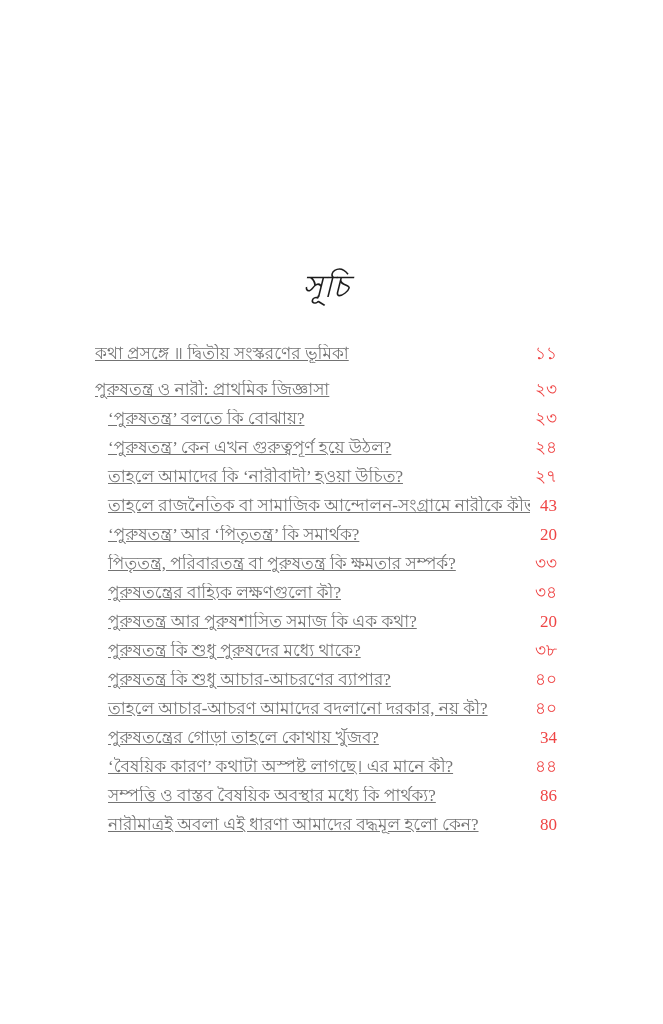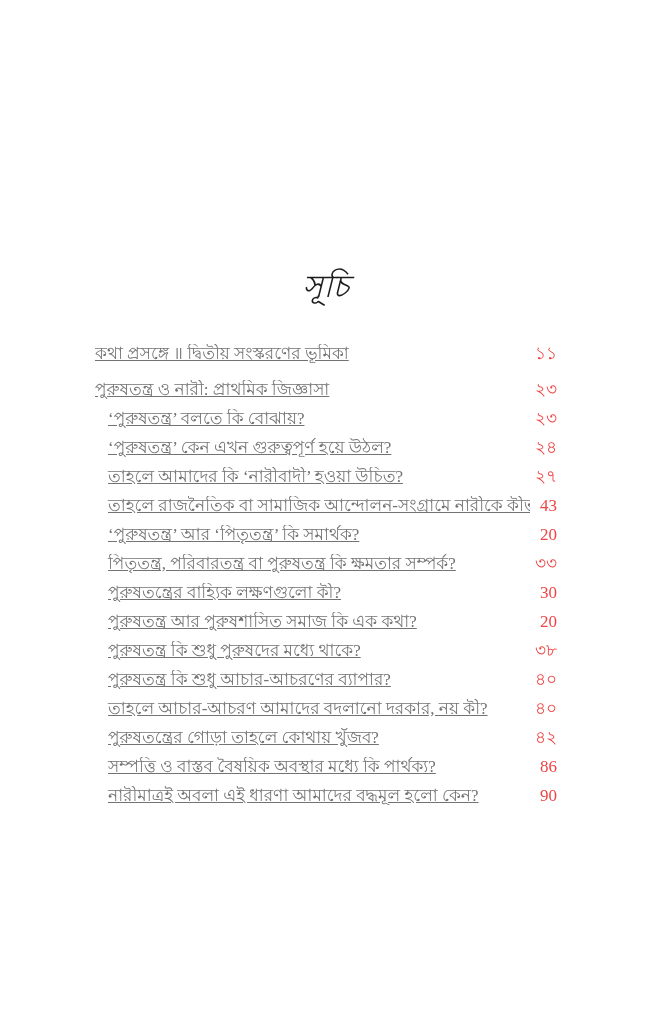--- a/index.html
+++ b/index.html
@@ -97,44 +97,48 @@
       <div class="row lvl1">
     <span class="label">‘পুরুষতন্ত্র’ আর ‘পিতৃতন্ত্র’ কি সমার্থক?</span>
     <span class="pageno">20</span>
   </div>
       <div class="row lvl1">
     <span class="label">পিতৃতন্ত্র, পরিবারতন্ত্র বা পুরুষতন্ত্র কি ক্ষমতার সম্পর্ক?</span>
     <span class="pageno">৩৩</span>
   </div>
       <div class="row lvl1">
     <span class="label">পুরুষতন্ত্রের বাহ্যিক লক্ষণগুলো কী?</span>
-    <span class="pageno">30</span>
+    <span class="pageno">৩৪</span>
   </div>
       <div class="row lvl1">
     <span class="label">পুরুষতন্ত্র আর পুরুষশাসিত সমাজ কি এক কথা?</span>
     <span class="pageno">20</span>
   </div>
       <div class="row lvl1">
     <span class="label">পুরুষতন্ত্র কি শুধু পুরুষদের মধ্যে থাকে?</span>
     <span class="pageno">৩৮</span>
   </div>
       <div class="row lvl1">
     <span class="label">পুরুষতন্ত্র কি শুধু আচার-আচরণের ব্যাপার?</span>
     <span class="pageno">৪০</span>
   </div>
       <div class="row lvl1">
     <span class="label">তাহলে আচার-আচরণ আমাদের বদলানো দরকার, নয় কী?</span>
     <span class="pageno">৪০</span>
   </div>
       <div class="row lvl1">
     <span class="label">পুরুষতন্ত্রের গোড়া তাহলে কোথায় খুঁজব?</span>
-    <span class="pageno">৪২</span>
+    <span class="pageno">34</span>
+  </div>
+      <div class="row lvl1">
+    <span class="label">‘বৈষয়িক কারণ’ কথাটা অস্পষ্ট লাগছে। এর মানে কী?</span>
+    <span class="pageno">৪৪</span>
   </div>
       <div class="row lvl1">
     <span class="label">সম্পত্তি ও বাস্তব বৈষয়িক অবস্থার মধ্যে কি পার্থক্য?</span>
     <span class="pageno">86</span>
   </div>
       <div class="row lvl1">
     <span class="label">নারীমাত্রই অবলা এই ধারণা আমাদের বদ্ধমূল হলো কেন?</span>
-    <span class="pageno">90</span>
+    <span class="pageno">80</span>
   </div>
     </div>
 </div>
 
 </body></html>

